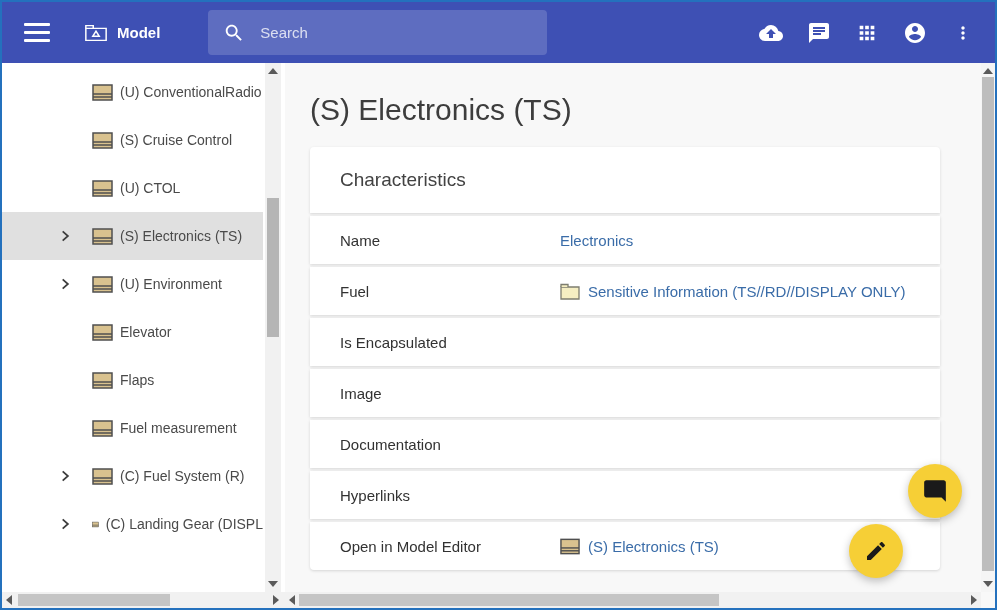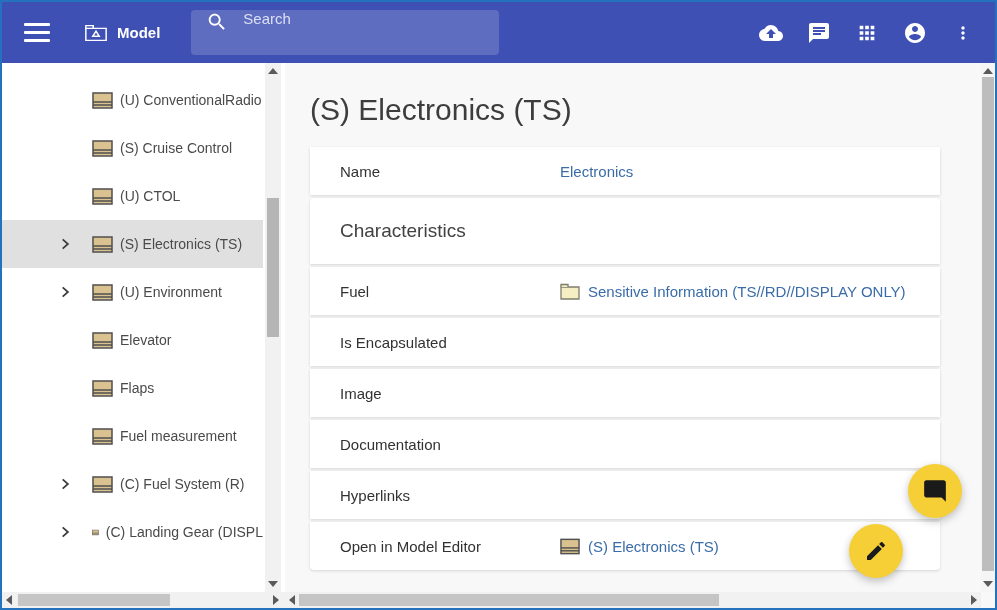--- a/index.html
+++ b/index.html
@@ -10,38 +10,38 @@
            border:2px solid #2471bd; overflow:hidden; }
 
   
   .appbar { position:relative; height:61px; background:#3e50b4; display:flex;
             align-items:center; padding:0 20px 0 22px; color:#fff; }
   .hamburger { width:26px; height:19px; display:flex; flex-direction:column;
                justify-content:space-between; cursor:pointer; flex:none; }
   .hamburger span { display:block; height:3px; background:#fff; border-radius:1px; }
   .model-btn { display:flex; align-items:center; gap:9px; margin-left:34px; cursor:pointer; flex:none; }
   .model-btn .label { font-size:15px; font-weight:700; color:#fff; }
-  .searchbox { margin-left:31px; width:308px; height:45px; border-radius:4px;
-               background:rgba(255,255,255,0.17); display:flex; align-items:flex-start;
+  .searchbox { margin-left:48px; width:339px; height:45px; border-radius:4px;
+               background:rgba(255,255,255,0.17); display:flex; align-items:center;
                padding:0 12px 0 14px; flex:none; }
   .searchbox input { background:transparent; border:none; outline:none; color:#fff;
                      font-size:15px; font-family:"Liberation Sans",sans-serif; width:230px; margin-left:14px; }
   .searchbox input::placeholder { color:rgba(255,255,255,0.78); opacity:1; }
   .appbar-title { margin-left:58px; font-size:20px; font-weight:700; letter-spacing:.2px;
                   white-space:nowrap; }
   .appbar-icons { margin-left:auto; display:flex; align-items:center; gap:24px; }
   .icon-btn { width:24px; height:24px; display:flex; align-items:center; justify-content:center;
               cursor:pointer; flex:none; }
 
   
   .bodyrow { position:absolute; top:61px; left:0; right:0; bottom:0; display:flex; }
 
   
   .sidebar { position:relative; width:283px; background:#fff; flex:none; overflow:hidden; }
-  .tree { position:absolute; top:13px; left:0; width:261px; }
+  .tree { position:absolute; top:5px; left:0; width:261px; }
   .tree-row { height:48px; display:flex; align-items:center; padding-left:56px;
               white-space:nowrap; overflow:hidden; cursor:pointer; }
   .tree-row.selected { background:#e0e0e0; }
   .chev-slot { width:34px; flex:none; display:flex; align-items:center; }
   .tree-label { font-size:14px; color:#4a4a4a; margin-left:7px; }
 
   
   .sb-vtrack { position:absolute; width:16px; background:#f1f1f1; }
   .sb-htrack { position:absolute; height:16px; background:#f1f1f1; }
   .sb-thumb-v { position:absolute; left:2px; width:12px; background:#bdbdbd; }
@@ -272,28 +272,28 @@
         <span class="arr arr-left" style="left:4px; top:3px;"></span>
         <div class="sb-thumb-h" style="left:16px; width:152px;"></div>
         <span class="arr arr-right" style="right:6px; top:3px;"></span>
       </div>
     </aside>
 
     <main class="main">
       <h1 class="page-title">(S) Electronics (TS)</h1>
 
       <section class="card">
+        <div class="card-section card-head">Characteristics</div>
+
         <div class="card-section prop-row">
           <span class="prop-label">Name</span>
           <span class="prop-value">
             <a class="link">Electronics</a>
           </span>
         </div>
-
-        <div class="card-section card-head">Characteristics</div>
 
         <div class="card-section prop-row">
           <span class="prop-label">Fuel</span>
           <span class="prop-value">
             <svg width="20" height="17" viewBox="0 0 20 17">
               <path d="M1 4 L1 16 L19 16 L19 4 Z" fill="#f5eec2" stroke="#7d7d6f" stroke-width="1.3"></path>
               <path d="M1 4 L1 1.5 L8 1.5 L8 4" fill="#f5eec2" stroke="#7d7d6f" stroke-width="1.3"></path>
             </svg>
             <a class="link">Sensitive Information (TS//RD//DISPLAY ONLY)</a>
           </span>

